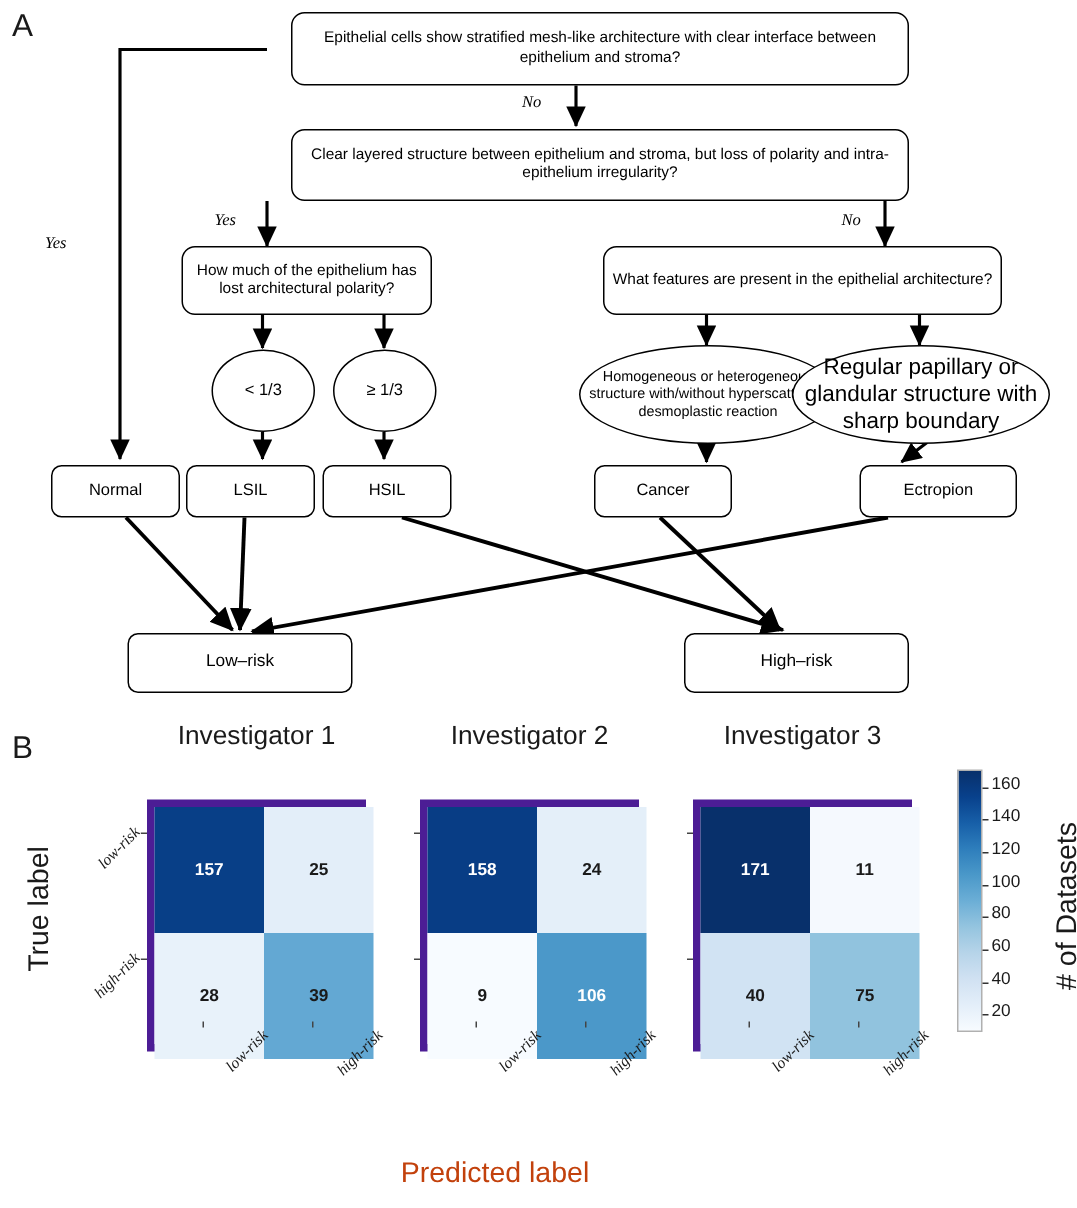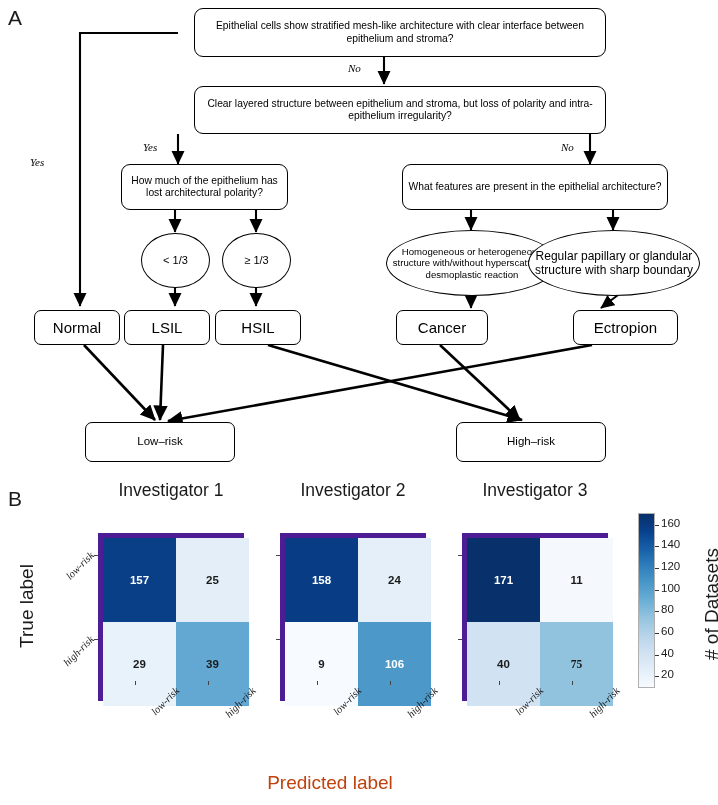--- a/index.html
+++ b/index.html
@@ -19,21 +19,21 @@
   #flowchart{position:absolute;left:0;top:0;width:718px;height:480px;}
   #flow-svg{position:absolute;left:0;top:0;}
   .node{
     position:absolute;box-sizing:border-box;
     border:1.6px solid #000;background:#fff;
     display:flex;align-items:center;justify-content:center;
     text-align:center;line-height:1.18;
     font-size:10.3px;color:#000;padding:2px 5px;
   }
   .node.rounded{border-radius:9px;margin-left:16px;}
-  .node.term{border-radius:7px;font-size:15px;}
+  .node.term{border-radius:7px;font-size:11px;}
   .node.ellipse{border-radius:50%;}
   .edge-label{
     position:absolute;font-style:italic;font-size:11px;color:#000;
     font-family:"Liberation Serif","DejaVu Serif",serif;
   }
 
   
   #panelB{position:absolute;left:0;top:480px;width:718px;height:325px;}
   .mtitle{
     position:absolute;font-size:17.5px;color:#1a1a1a;text-align:center;
@@ -145,21 +145,21 @@
   </div>
 
   <div class="node ellipse" style="left:222px;top:233px;width:69px;height:55px;font-size:11px;justify-content:center;">
     <span>≥ 1/3</span>
   </div>
 
   <div class="node ellipse" style="left:386px;top:230px;width:172px;height:66px;font-size:9.6px;">
     <span>Homogeneous or heterogeneous structure with/without hyperscattering desmoplastic reaction</span>
   </div>
 
-  <div class="node ellipse" style="left:528px;top:230px;width:172px;height:66px;font-size:12px;">
+  <div class="node ellipse" style="left:528px;top:230px;width:172px;height:66px;font-size:15px;">
     <span>Regular papillary or glandular  structure with sharp boundary</span>
   </div>
 
   <div class="node term" style="left:34px;top:310px;width:86px;height:35px;">
     <span>Normal</span>
   </div>
 
   <div class="node term" style="left:124px;top:310px;width:86px;height:35px;">
     <span>LSIL</span>
   </div>
@@ -203,21 +203,21 @@
 <div id="panelB">
   <div id="hm-titles">
       <div class="mtitle" style="left: 68px; top: 0px; width: 206px;">Investigator 1</div>
       <div class="mtitle" style="left: 250px; top: 0px; width: 206px;">Investigator 2</div>
       <div class="mtitle" style="left: 432px; top: 0px; width: 206px;">Investigator 3</div>
     </div>
   <div id="hm-maps">
       <div class="hm" style="left: 98px; top: 33px; width: 146px; height: 168px;">
         <div class="cell" style="left: 0px; top: 0px; width: 73px; height: 84px; background: rgb(8, 63, 135); color: rgb(255, 255, 255);">157</div>
         <div class="cell" style="left: 73px; top: 0px; width: 73px; height: 84px; background: rgb(227, 238, 249); color: rgb(26, 26, 26);">25</div>
-        <div class="cell" style="left: 0px; top: 84px; width: 73px; height: 84px; background: rgb(232, 242, 250); color: rgb(26, 26, 26);">29</div>
+        <div class="cell" style="left: 0px; top: 84px; width: 73px; height: 84px; background: rgb(232, 242, 250); color: rgb(26, 26, 26);">28</div>
         <div class="cell" style="left: 73px; top: 84px; width: 73px; height: 84px; background: rgb(99, 168, 211); color: rgb(26, 26, 26);">39</div>
       </div>
       <div class="xtick" style="left: 138.5px; top: 205px;">low-risk</div>
       <div class="tickline" style="left: 134.5px; top: 201px; width: 1px; height: 4px;"></div>
       <div class="xtick" style="left: 211.5px; top: 205px;">high-risk</div>
       <div class="tickline" style="left: 207.5px; top: 201px; width: 1px; height: 4px;"></div>
       <div class="ytick" style="left: 32px; top: 68px; width: 60px;">low-risk</div>
       <div class="tickline" style="left: 94px; top: 75px; width: 4px; height: 1px;"></div>
       <div class="ytick" style="left: 32px; top: 152px; width: 60px;">high-risk</div>
       <div class="tickline" style="left: 94px; top: 159px; width: 4px; height: 1px;"></div>
@@ -230,21 +230,21 @@
       <div class="xtick" style="left: 320.5px; top: 205px;">low-risk</div>
       <div class="tickline" style="left: 316.5px; top: 201px; width: 1px; height: 4px;"></div>
       <div class="xtick" style="left: 393.5px; top: 205px;">high-risk</div>
       <div class="tickline" style="left: 389.5px; top: 201px; width: 1px; height: 4px;"></div>
       <div class="tickline" style="left: 276px; top: 75px; width: 4px; height: 1px;"></div>
       <div class="tickline" style="left: 276px; top: 159px; width: 4px; height: 1px;"></div>
       <div class="hm" style="left: 462px; top: 33px; width: 146px; height: 168px;">
         <div class="cell" style="left: 0px; top: 0px; width: 73px; height: 84px; background: rgb(8, 48, 107); color: rgb(255, 255, 255);">171</div>
         <div class="cell" style="left: 73px; top: 0px; width: 73px; height: 84px; background: rgb(245, 249, 254); color: rgb(26, 26, 26);">11</div>
         <div class="cell" style="left: 0px; top: 84px; width: 73px; height: 84px; background: rgb(209, 227, 243); color: rgb(26, 26, 26);">40</div>
-        <div class="cell" style="left: 73px; top: 84px; width: 73px; height: 84px; background: rgb(145, 195, 222); color: rgb(26, 26, 26); font-family: Liberation Serif, serif;">75</div>
+        <div class="cell" style="left: 73px; top: 84px; width: 73px; height: 84px; background: rgb(145, 195, 222); color: rgb(26, 26, 26);">75</div>
       </div>
       <div class="xtick" style="left: 502.5px; top: 205px;">low-risk</div>
       <div class="tickline" style="left: 498.5px; top: 201px; width: 1px; height: 4px;"></div>
       <div class="xtick" style="left: 575.5px; top: 205px;">high-risk</div>
       <div class="tickline" style="left: 571.5px; top: 201px; width: 1px; height: 4px;"></div>
       <div class="tickline" style="left: 458px; top: 75px; width: 4px; height: 1px;"></div>
       <div class="tickline" style="left: 458px; top: 159px; width: 4px; height: 1px;"></div>
     </div>
 
   <div id="ylabel" style="left:-38px;top:115px;width:130px;text-align:center;">True label</div>

